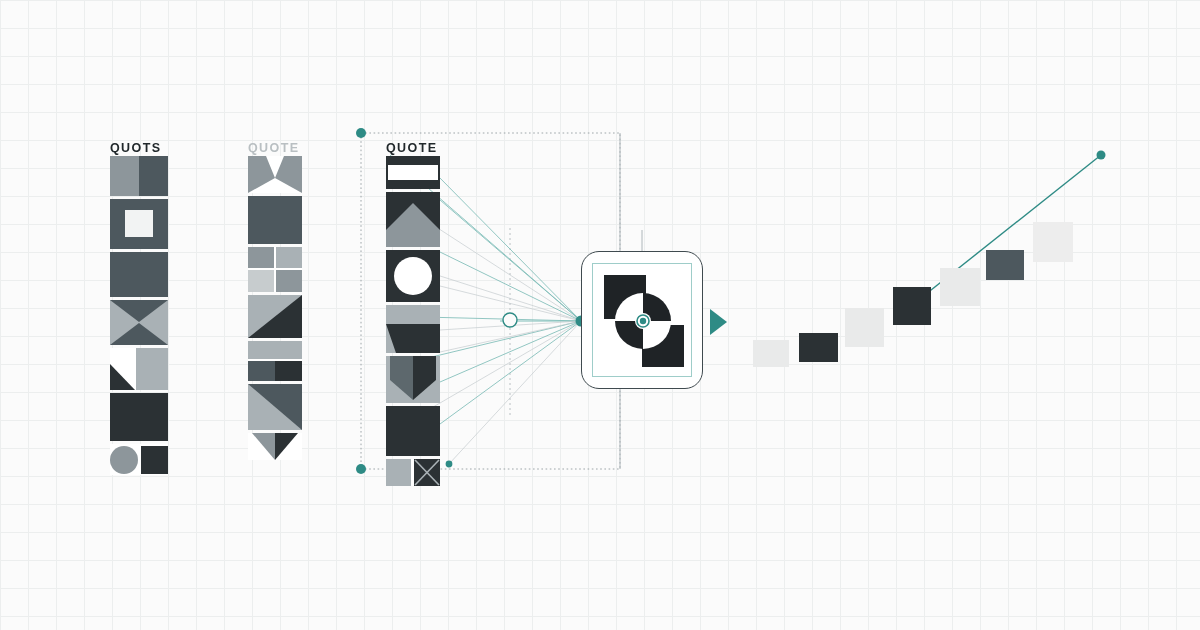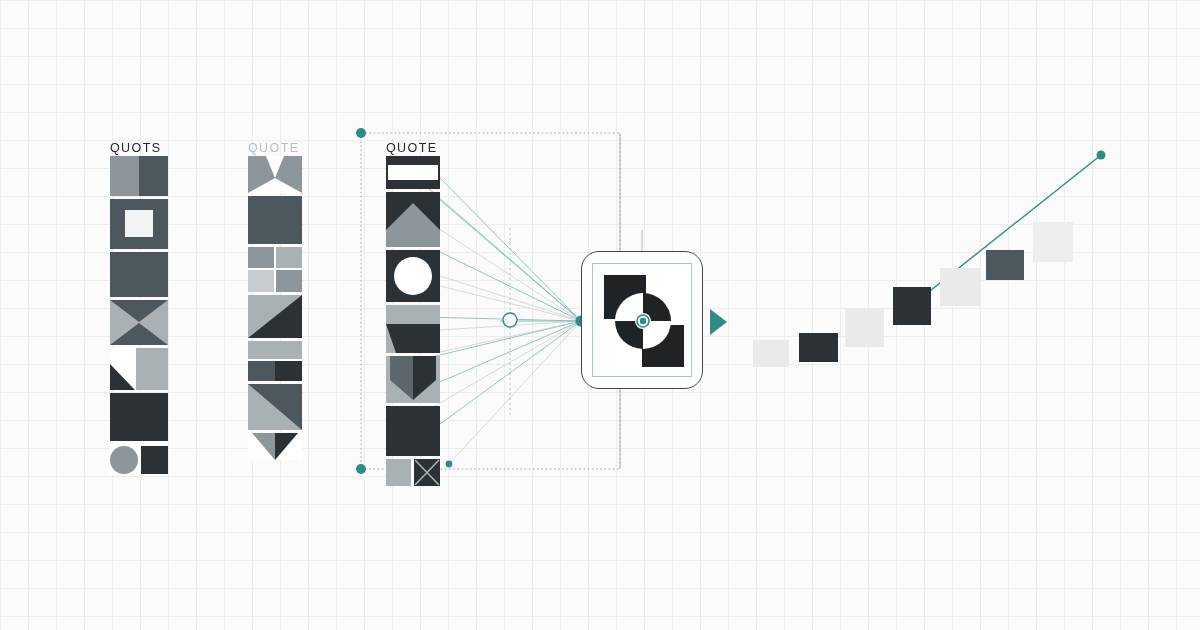--- a/index.html
+++ b/index.html
@@ -15,21 +15,21 @@
     background:
       repeating-linear-gradient(to right, #eceeee 0 1px, transparent 1px 28px),
       repeating-linear-gradient(to bottom, #eceeee 0 1px, transparent 1px 28px),
       #fbfbfb;
   }
   #svgroot { position:absolute; inset:0; width:1200px; height:630px; }
 
   
   .quote-col { position:absolute; }
   .quote-label {
-    font-size:12.5px; font-weight:400; letter-spacing:1.4px;
+    font-size:12.5px; font-weight:700; letter-spacing:1.4px;
     white-space:nowrap; overflow:hidden;
     height:16px; line-height:16px;
     font-family:"Liberation Sans", sans-serif;
   }
   .tilestack { position:relative; }
   .tile { position:relative; overflow:hidden; background:#fff; }
 
   
   #logo-card {
     position:absolute;

